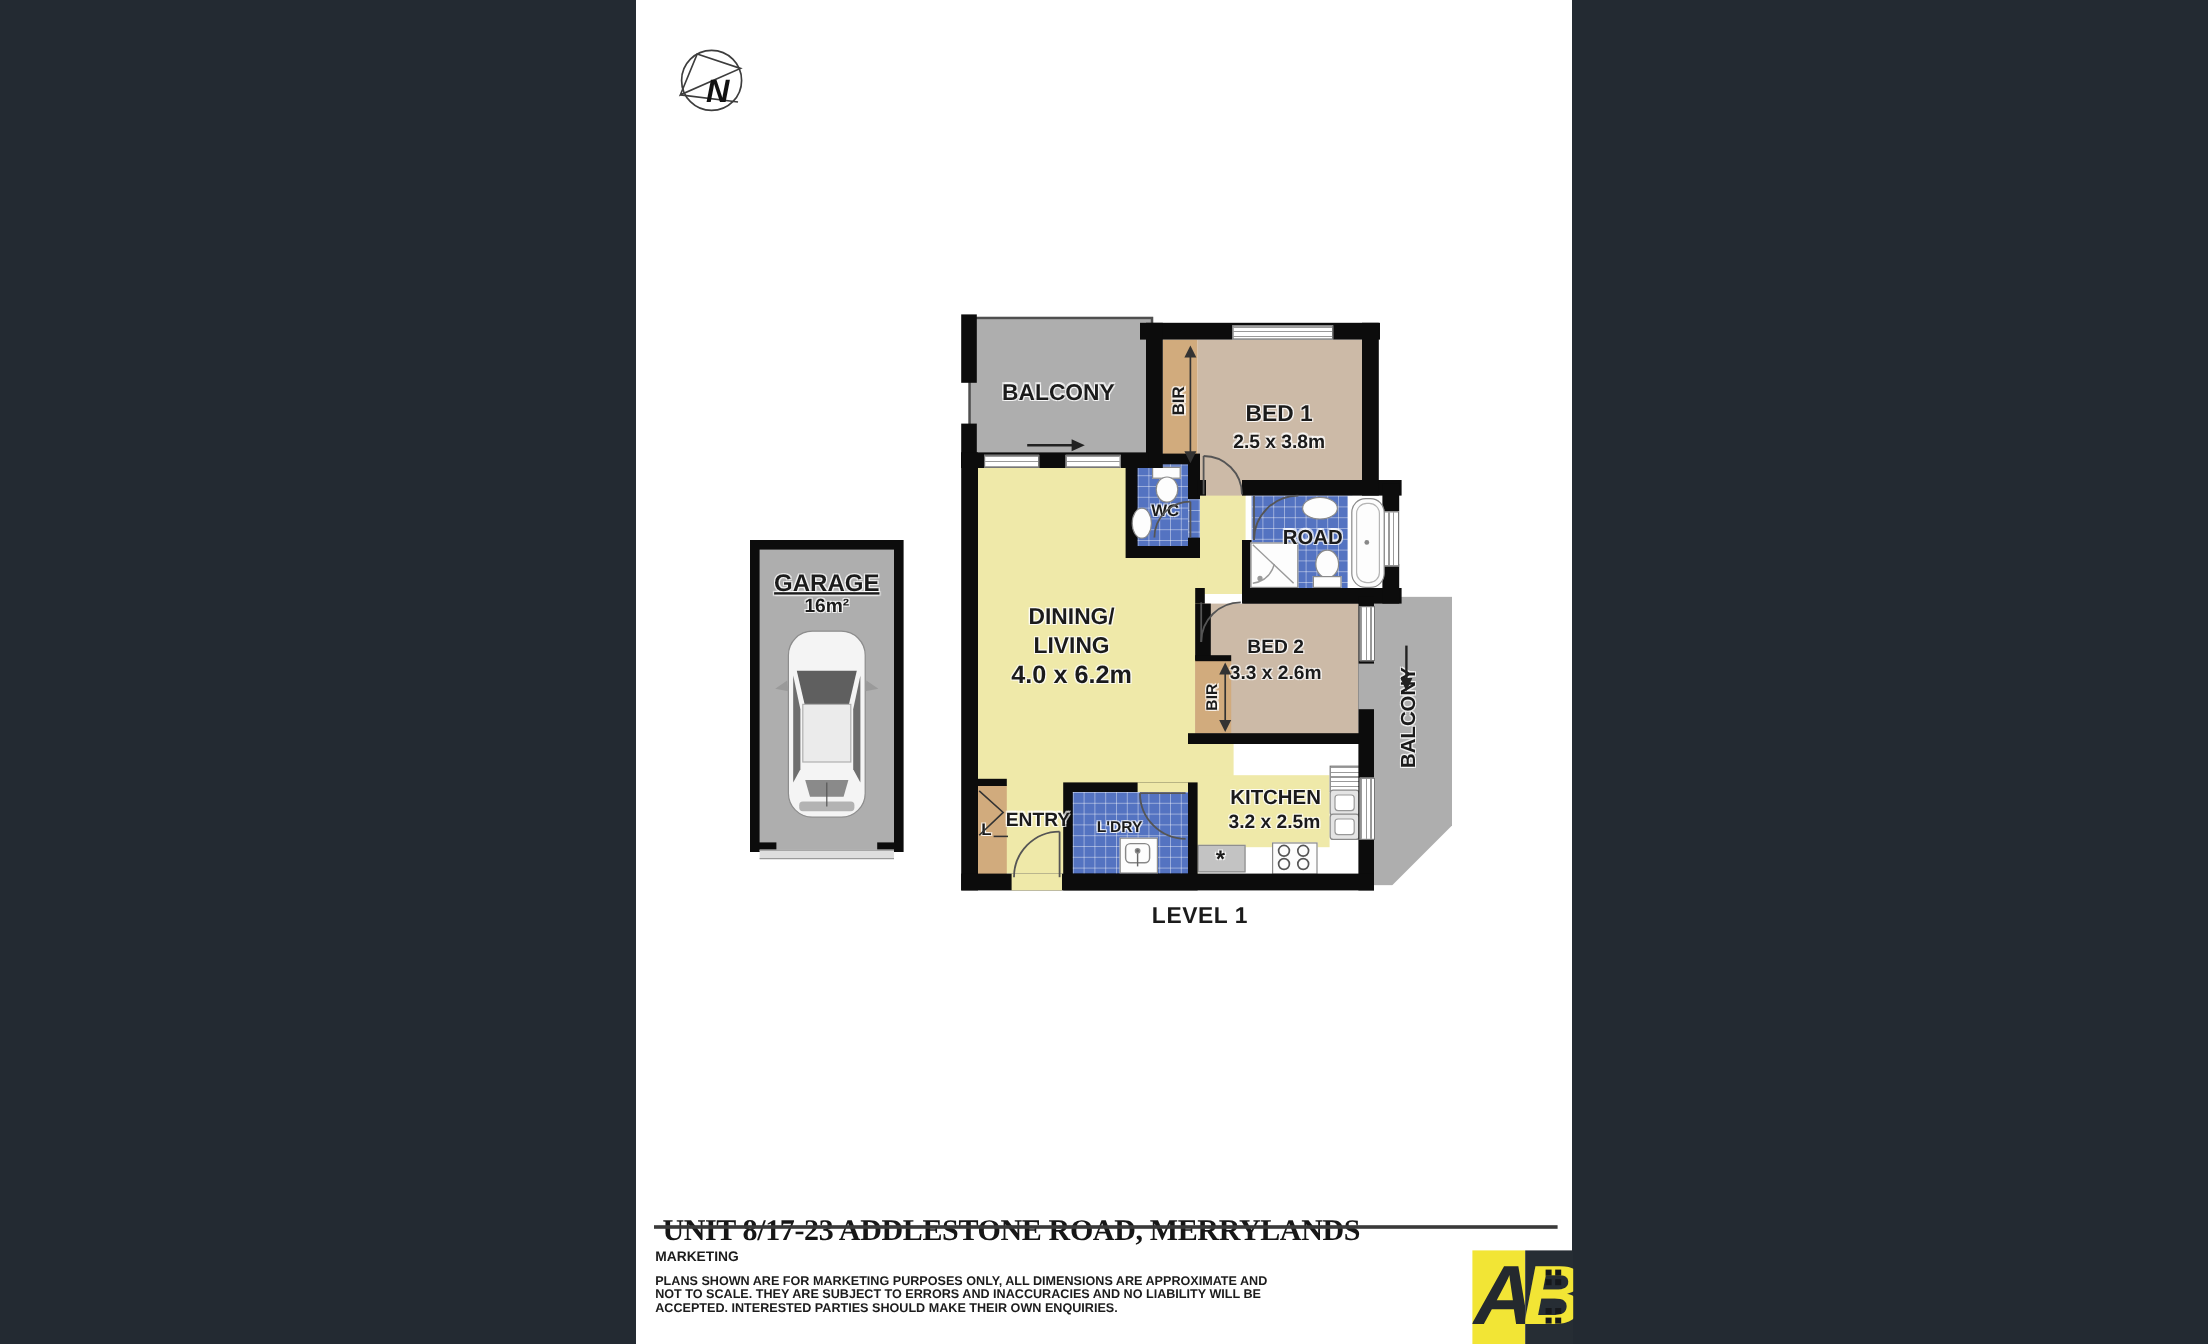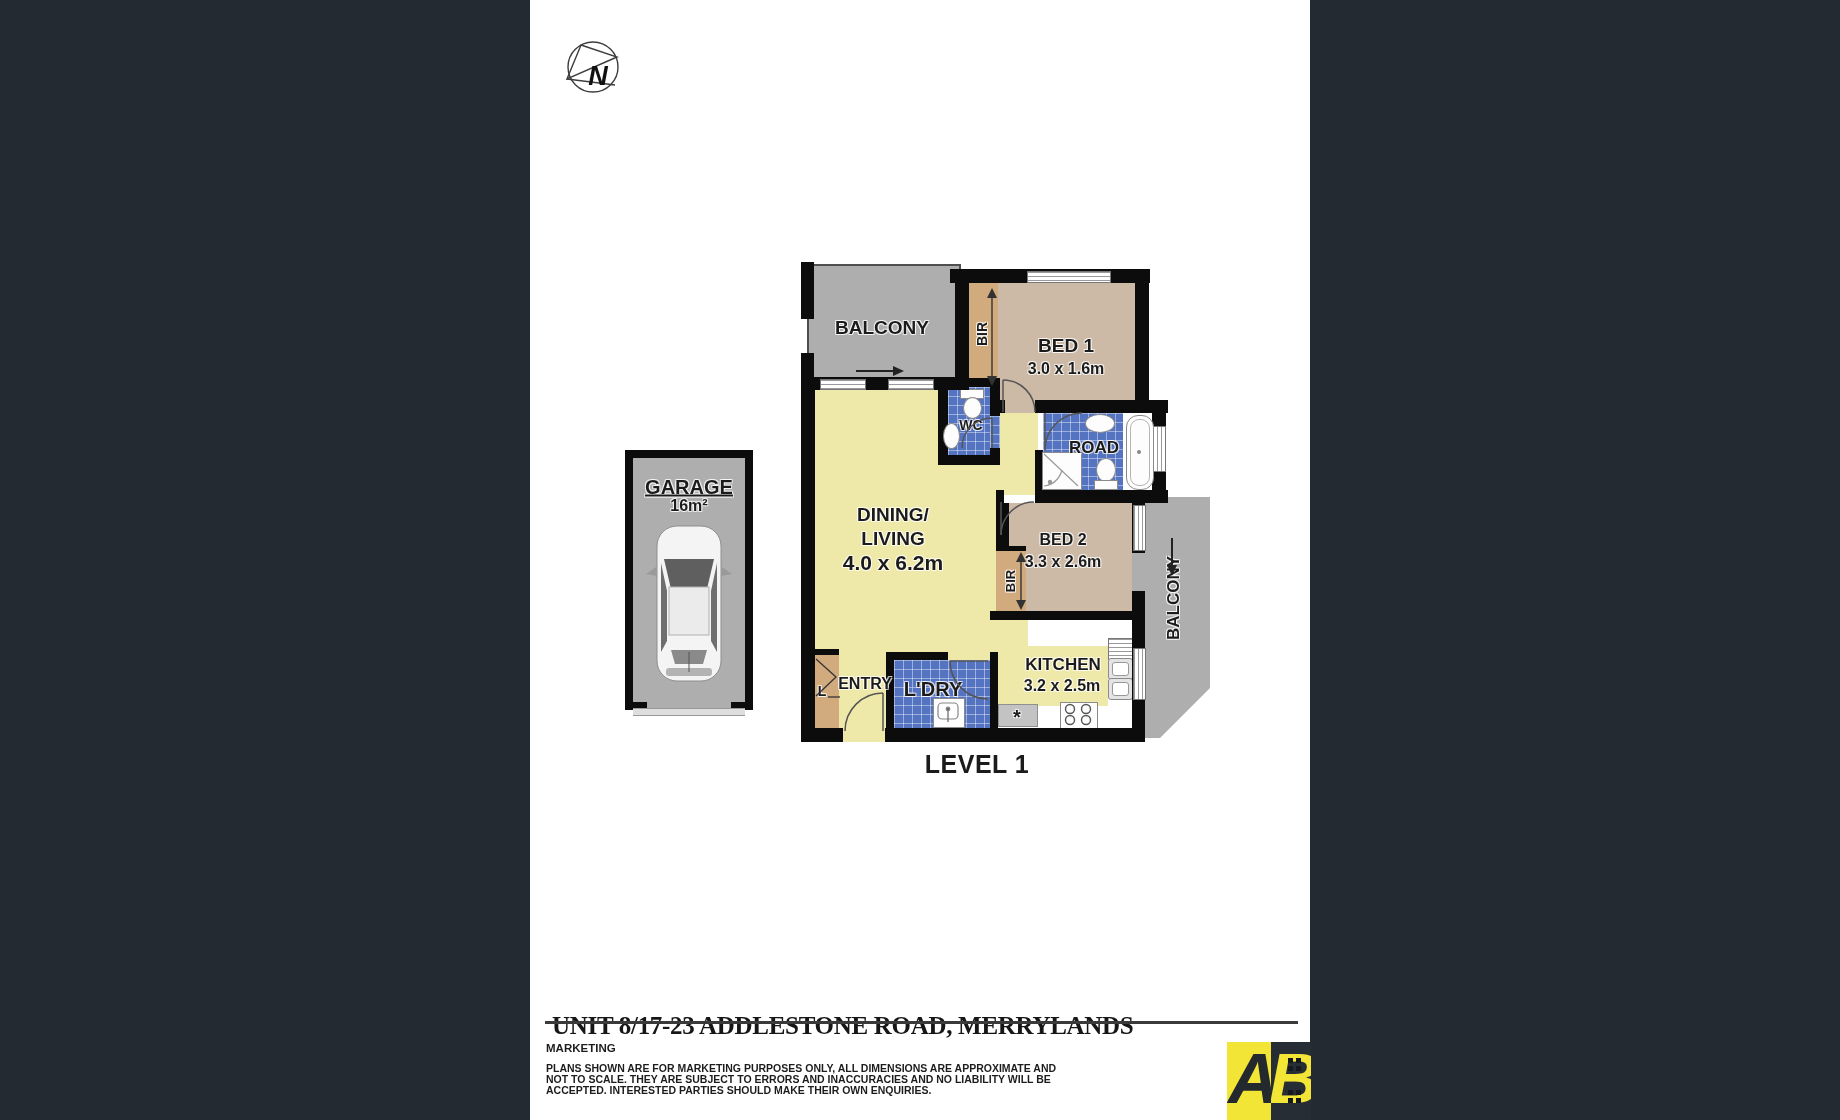--- a/index.html
+++ b/index.html
@@ -124,37 +124,37 @@
   <div class="abs wall" style="left:1132px;top:497px;width:13px;height:245px;"></div>
   <div class="win-v" style="left:1133px;top:505px;width:11px;height:44px;"></div>
   <div class="abs gray" style="left:1132px;top:553px;width:13px;height:38px;"></div>
   <div class="win-v" style="left:1133px;top:648px;width:11px;height:50px;"></div>
   <div class="abs wall" style="left:801px;top:728px;width:344px;height:14px;"></div>
   <div class="abs yellow" style="left:843px;top:728px;width:42px;height:14px;"></div>
 
   <div class="lbl" style="left:882px;top:328px;font-size:19px;">BALCONY</div>
   <div class="lbl rot" style="left:982px;top:334px;font-size:14px;">BIR</div>
   <div class="lbl" style="left:1066px;top:346px;font-size:19px;">BED 1</div>
-  <div class="lbl" style="left:1066px;top:369px;font-size:16px;">3.0 x 1.6m</div>
+  <div class="lbl" style="left:1066px;top:369px;font-size:16px;">2.5 x 3.8m</div>
   <div class="lbl" style="left:971px;top:425px;font-size:14px;">WC</div>
   <div class="lbl" style="left:1094px;top:448px;font-size:17px;">ROAD</div>
   <div class="lbl" style="left:893px;top:515px;font-size:19px;">DINING/</div>
   <div class="lbl" style="left:893px;top:539px;font-size:19px;">LIVING</div>
   <div class="lbl" style="left:893px;top:563px;font-size:21px;">4.0 x 6.2m</div>
   <div class="lbl" style="left:1063px;top:540px;font-size:16px;">BED 2</div>
   <div class="lbl" style="left:1063px;top:562px;font-size:16px;">3.3 x 2.6m</div>
   <div class="lbl rot" style="left:1010px;top:581px;font-size:13px;">BIR</div>
   <div class="lbl rot" style="left:1174px;top:598px;font-size:17px;">BALCONY</div>
   <div class="lbl" style="left:1063px;top:665px;font-size:17px;">KITCHEN</div>
   <div class="lbl" style="left:1062px;top:686px;font-size:16px;">3.2 x 2.5m</div>
   <div class="lbl" style="left:1017px;top:717px;font-size:20px;">*</div>
-  <div class="lbl" style="left:933px;top:689px;font-size:20px;">L'DRY</div>
+  <div class="lbl" style="left:933px;top:689px;font-size:13px;">L'DRY</div>
   <div class="lbl" style="left:865px;top:684px;font-size:16px;">ENTRY</div>
   <div class="lbl" style="left:822px;top:691px;font-size:14px;">L</div>
-  <div class="lbl" style="left:977px;top:764px;font-size:25px;letter-spacing:0.5px;">LEVEL 1</div>
+  <div class="lbl" style="left:1000px;top:764px;font-size:19px;letter-spacing:0.5px;">LEVEL 1</div>
 
   <svg class="overlay" width="1840" height="1120" viewBox="0 0 1840 1120">
 
     <g stroke="#3d3d3d" fill="none" stroke-width="1.4">
       <circle cx="593" cy="67" r="25"></circle>
       <path d="M581,45 L617,57 L567,79 Z"></path>
       <path d="M567,79 L615,85"></path>
     </g>
     <text x="598" y="85" font-size="27" font-weight="bold" font-style="italic" fill="#111" text-anchor="middle" font-family="Liberation Sans, sans-serif">N</text>
 

